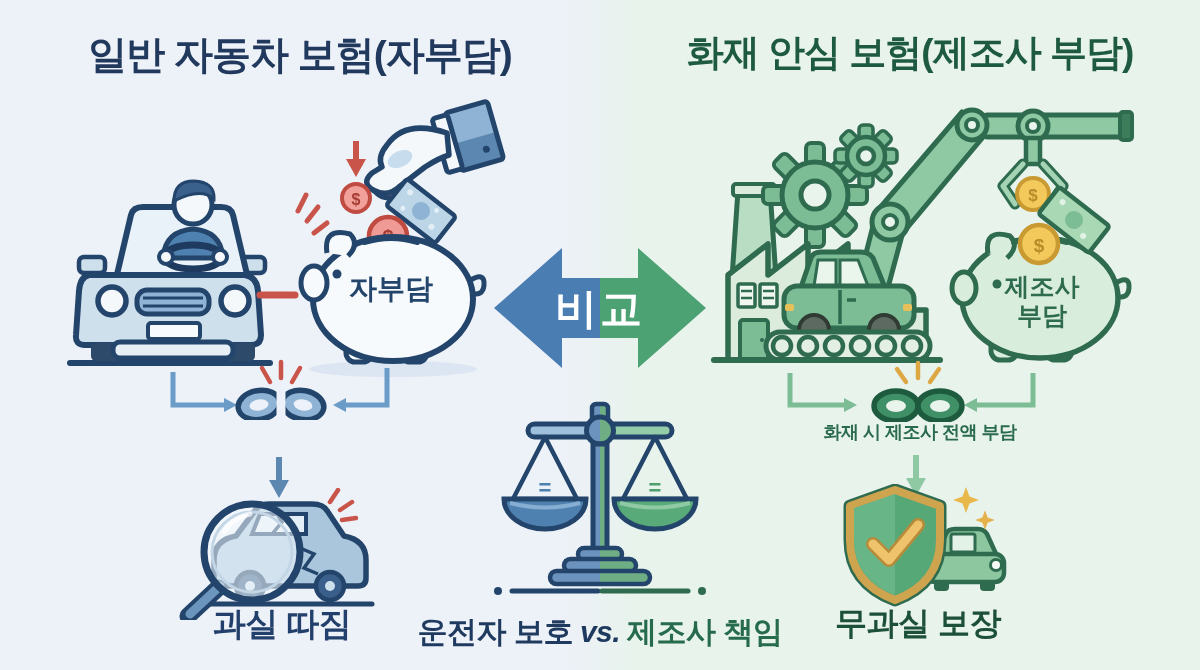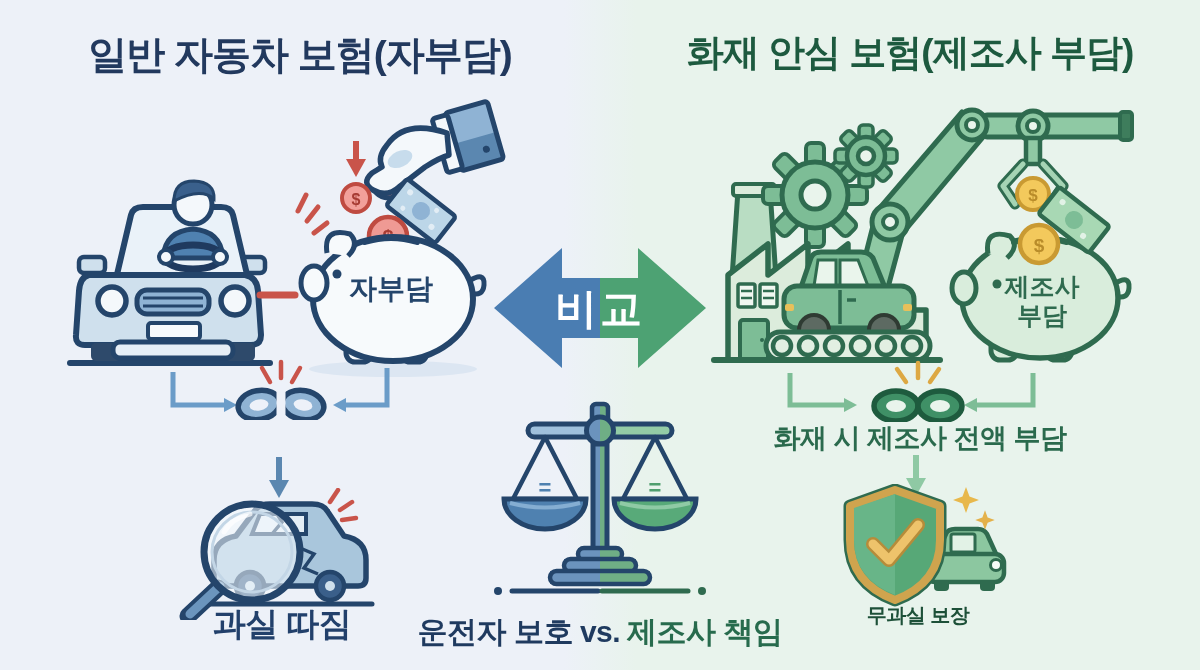--- a/index.html
+++ b/index.html
@@ -6,24 +6,24 @@
   body{font-family:"Liberation Sans","DejaVu Sans",sans-serif;}
   #canvas{position:relative;width:1200px;height:670px;overflow:hidden;
     background:linear-gradient(90deg,#edf1f8 0%,#edf1f8 47%,#e8f3ec 53%,#e8f3ec 100%);}
   .abs{position:absolute;}
   .cap{text-align:center;font-weight:800;letter-spacing:-0.5px;}
   .title{text-align:center;font-weight:800;letter-spacing:-1px;white-space:nowrap;}
   #left-title{left:55px;top:28px;width:490px;font-size:39px;color:#22395e;}
   #right-title{left:675px;top:28px;width:470px;font-size:37px;color:#1d5a3f;}
   #left-chain-cap{left:140px;top:420px;width:330px;font-size:28px;color:#1f3c66;}
   #left-result-cap{left:172px;top:602px;width:220px;font-size:33px;color:#22406b;}
-  #right-chain-cap{left:765px;top:420px;width:310px;font-size:27px;color:#2a6a4d;}
-  #right-result-cap{left:778px;top:602px;width:280px;font-size:20px;color:#1d5038;}
+  #right-chain-cap{left:765px;top:420px;width:310px;font-size:18px;color:#2a6a4d;}
+  #right-result-cap{left:778px;top:602px;width:280px;font-size:32px;color:#1d5038;}
   #verdict-cap{left:410px;top:612px;width:380px;font-size:30px;white-space:nowrap;}
-  #verdict-cap .navy{color:#1f3a5f;} #verdict-cap .vs{color:#1f3a5f;margin:12px 7px;} #verdict-cap .green{color:#276b4d;}
+  #verdict-cap .navy{color:#1f3a5f;} #verdict-cap .vs{color:#1f3a5f;margin:12px 7px;font-style:italic;} #verdict-cap .green{color:#276b4d;}
   svg text{font-family:"Liberation Sans","DejaVu Sans",sans-serif;}
 </style>
 </head>
 <body>
 
 <div id="canvas">
 
   <div class="abs title" id="left-title">일반 자동차 보험(자부담)</div>
   <div class="abs title" id="right-title">화재 안심 보험(제조사 부담)</div>
 

